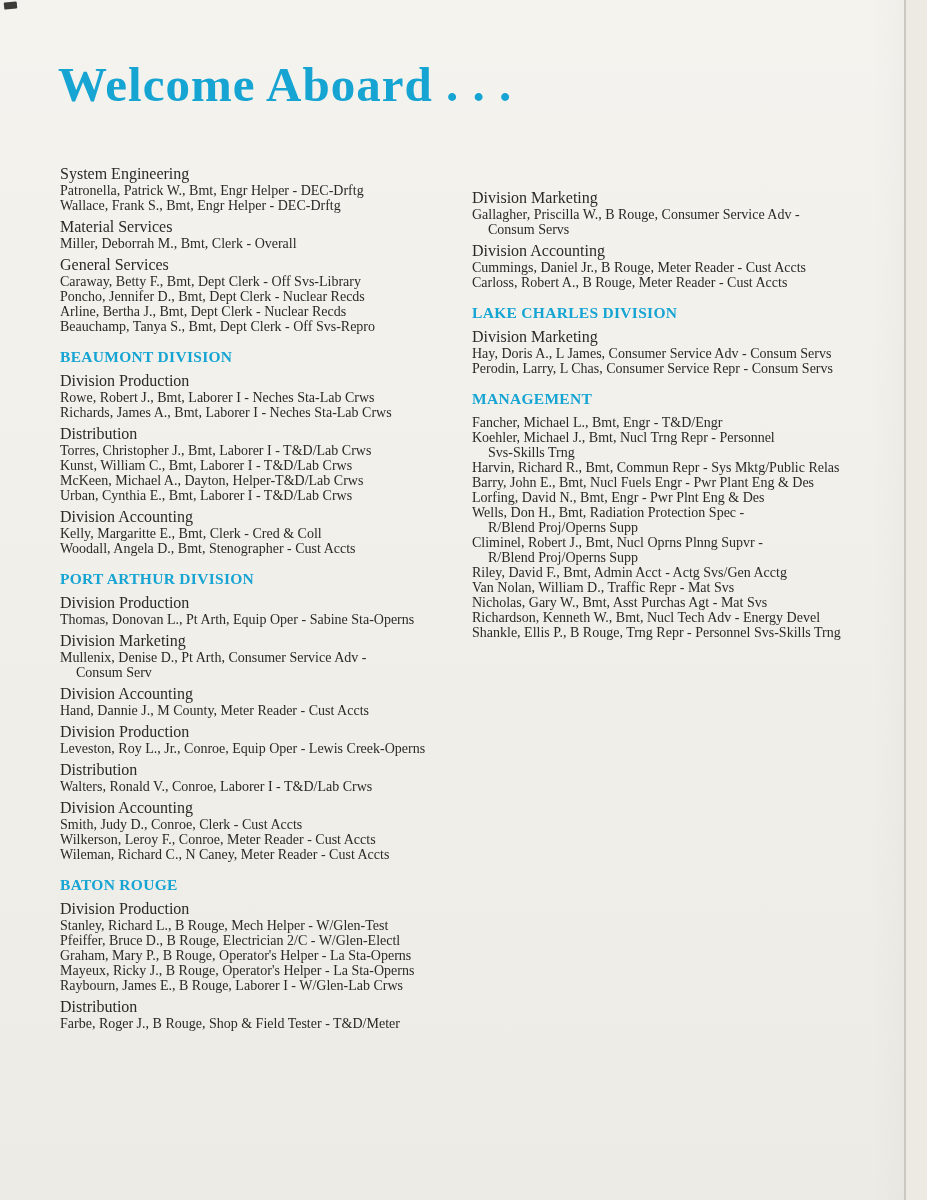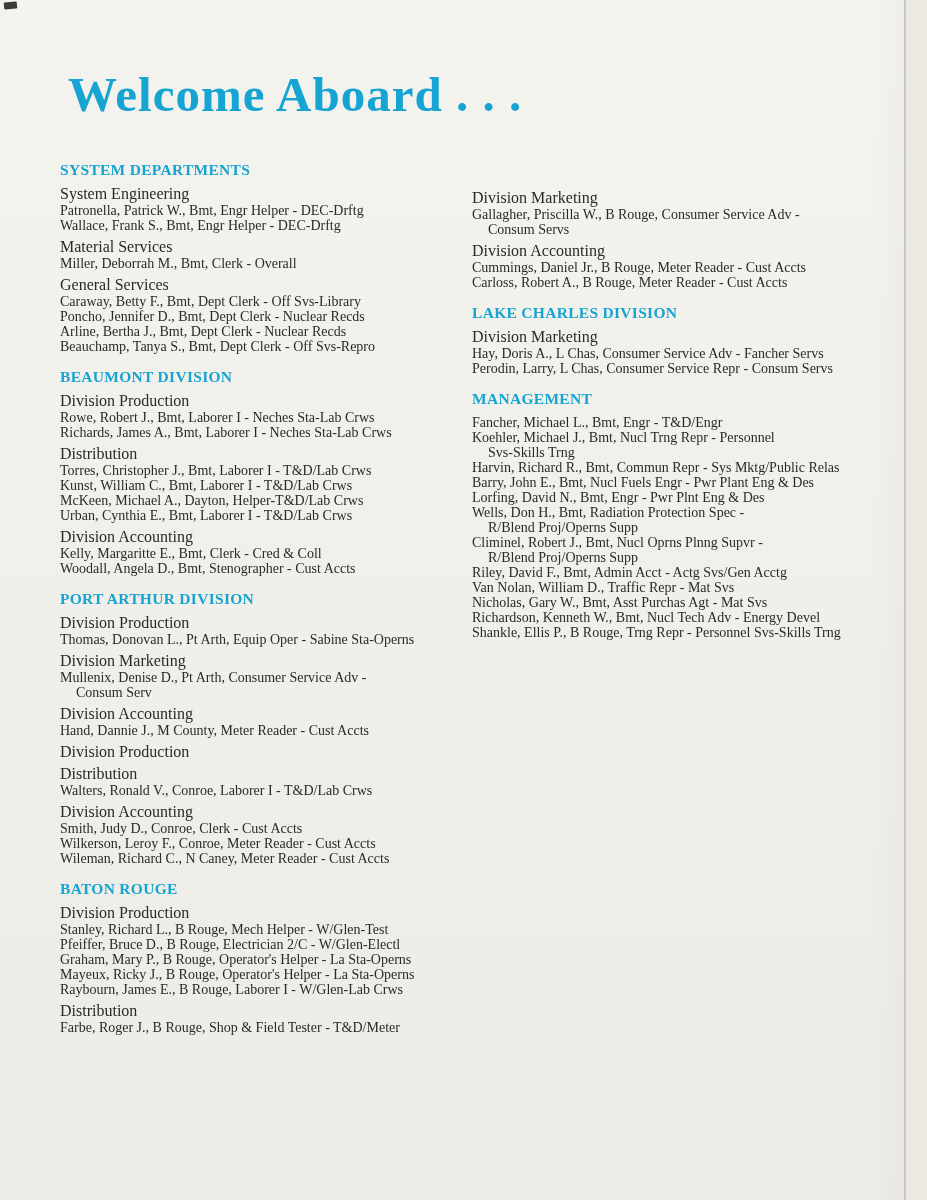--- a/index.html
+++ b/index.html
@@ -12,21 +12,21 @@
     position:relative;
     width:927px;height:1200px;
     background:var(--paper);
     background-image:linear-gradient(to right, rgba(0,0,0,0) 94%, rgba(0,0,0,0.035) 100%),
                      linear-gradient(to bottom, rgba(255,255,255,0.25) 0%, rgba(0,0,0,0.015) 100%);
     font-family:"Liberation Serif", serif;
     color:var(--ink);
     overflow:hidden;
   }
   .title{
-    position:absolute;left:58px;top:56px;margin:10px;
+    position:absolute;left:58px;top:56px;margin:0;
     font-size:49px;font-weight:bold;color:var(--accent);
     letter-spacing:1px;white-space:nowrap;
   }
   .col{position:absolute;}
   .col-left{left:60px;top:160px;width:400px;}
   .col-right{left:472px;top:184px;width:405px;}
   .section{
     color:var(--accent);font-weight:bold;
     font-size:15.5px;line-height:19px;
     margin:13px 0 7px 0;letter-spacing:0.3px;
@@ -55,21 +55,20 @@
     background:#3c3b38;border-radius:1px;transform:rotate(-6deg);
   }
 </style>
 </head>
 <body>
 
 <div class="page">
   <div class="corner-mark"></div>
   <h1 class="title">Welcome Aboard . . .</h1>
   <div class="col col-left">
-      <div class="section">SYSTEM DEPARTMENTS</div>
       <div class="group">
         <div class="group-label">System Engineering</div>
         <div class="entry">Patronella, Patrick W., Bmt, Engr Helper - DEC-Drftg</div>
         <div class="entry">Wallace, Frank S., Bmt, Engr Helper - DEC-Drftg</div>
       </div>
       <div class="group">
         <div class="group-label">Material Services</div>
         <div class="entry">Miller, Deborrah M., Bmt, Clerk - Overall</div>
       </div>
       <div class="group">
@@ -106,20 +105,21 @@
         <div class="group-label">Division Marketing</div>
         <div class="entry">Mullenix, Denise D., Pt Arth, Consumer Service Adv -
 Consum Serv</div>
       </div>
       <div class="group">
         <div class="group-label">Division Accounting</div>
         <div class="entry">Hand, Dannie J., M County, Meter Reader - Cust Accts</div>
       </div>
       <div class="group">
         <div class="group-label">Division Production</div>
+        <div class="entry">Leveston, Roy L., Jr., Conroe, Equip Oper - Lewis Creek-Operns</div>
       </div>
       <div class="group">
         <div class="group-label">Distribution</div>
         <div class="entry">Walters, Ronald V., Conroe, Laborer I - T&amp;D/Lab Crws</div>
       </div>
       <div class="group">
         <div class="group-label">Division Accounting</div>
         <div class="entry">Smith, Judy D., Conroe, Clerk - Cust Accts</div>
         <div class="entry">Wilkerson, Leroy F., Conroe, Meter Reader - Cust Accts</div>
         <div class="entry">Wileman, Richard C., N Caney, Meter Reader - Cust Accts</div>
@@ -145,21 +145,21 @@
 Consum Servs</div>
       </div>
       <div class="group">
         <div class="group-label">Division Accounting</div>
         <div class="entry">Cummings, Daniel Jr., B Rouge, Meter Reader - Cust Accts</div>
         <div class="entry">Carloss, Robert A., B Rouge, Meter Reader - Cust Accts</div>
       </div>
       <div class="section">LAKE CHARLES DIVISION</div>
       <div class="group">
         <div class="group-label">Division Marketing</div>
-        <div class="entry">Hay, Doris A., L Chas, Consumer Service Adv - Fancher Servs</div>
+        <div class="entry">Hay, Doris A., L James, Consumer Service Adv - Consum Servs</div>
         <div class="entry">Perodin, Larry, L Chas, Consumer Service Repr - Consum Servs</div>
       </div>
       <div class="section">MANAGEMENT</div>
       <div class="group">
         <div class="entry">Fancher, Michael L., Bmt, Engr - T&amp;D/Engr</div>
         <div class="entry">Koehler, Michael J., Bmt, Nucl Trng Repr - Personnel
 Svs-Skills Trng</div>
         <div class="entry">Harvin, Richard R., Bmt, Commun Repr - Sys Mktg/Public Relas</div>
         <div class="entry">Barry, John E., Bmt, Nucl Fuels Engr - Pwr Plant Eng &amp; Des</div>
         <div class="entry">Lorfing, David N., Bmt, Engr - Pwr Plnt Eng &amp; Des</div>

